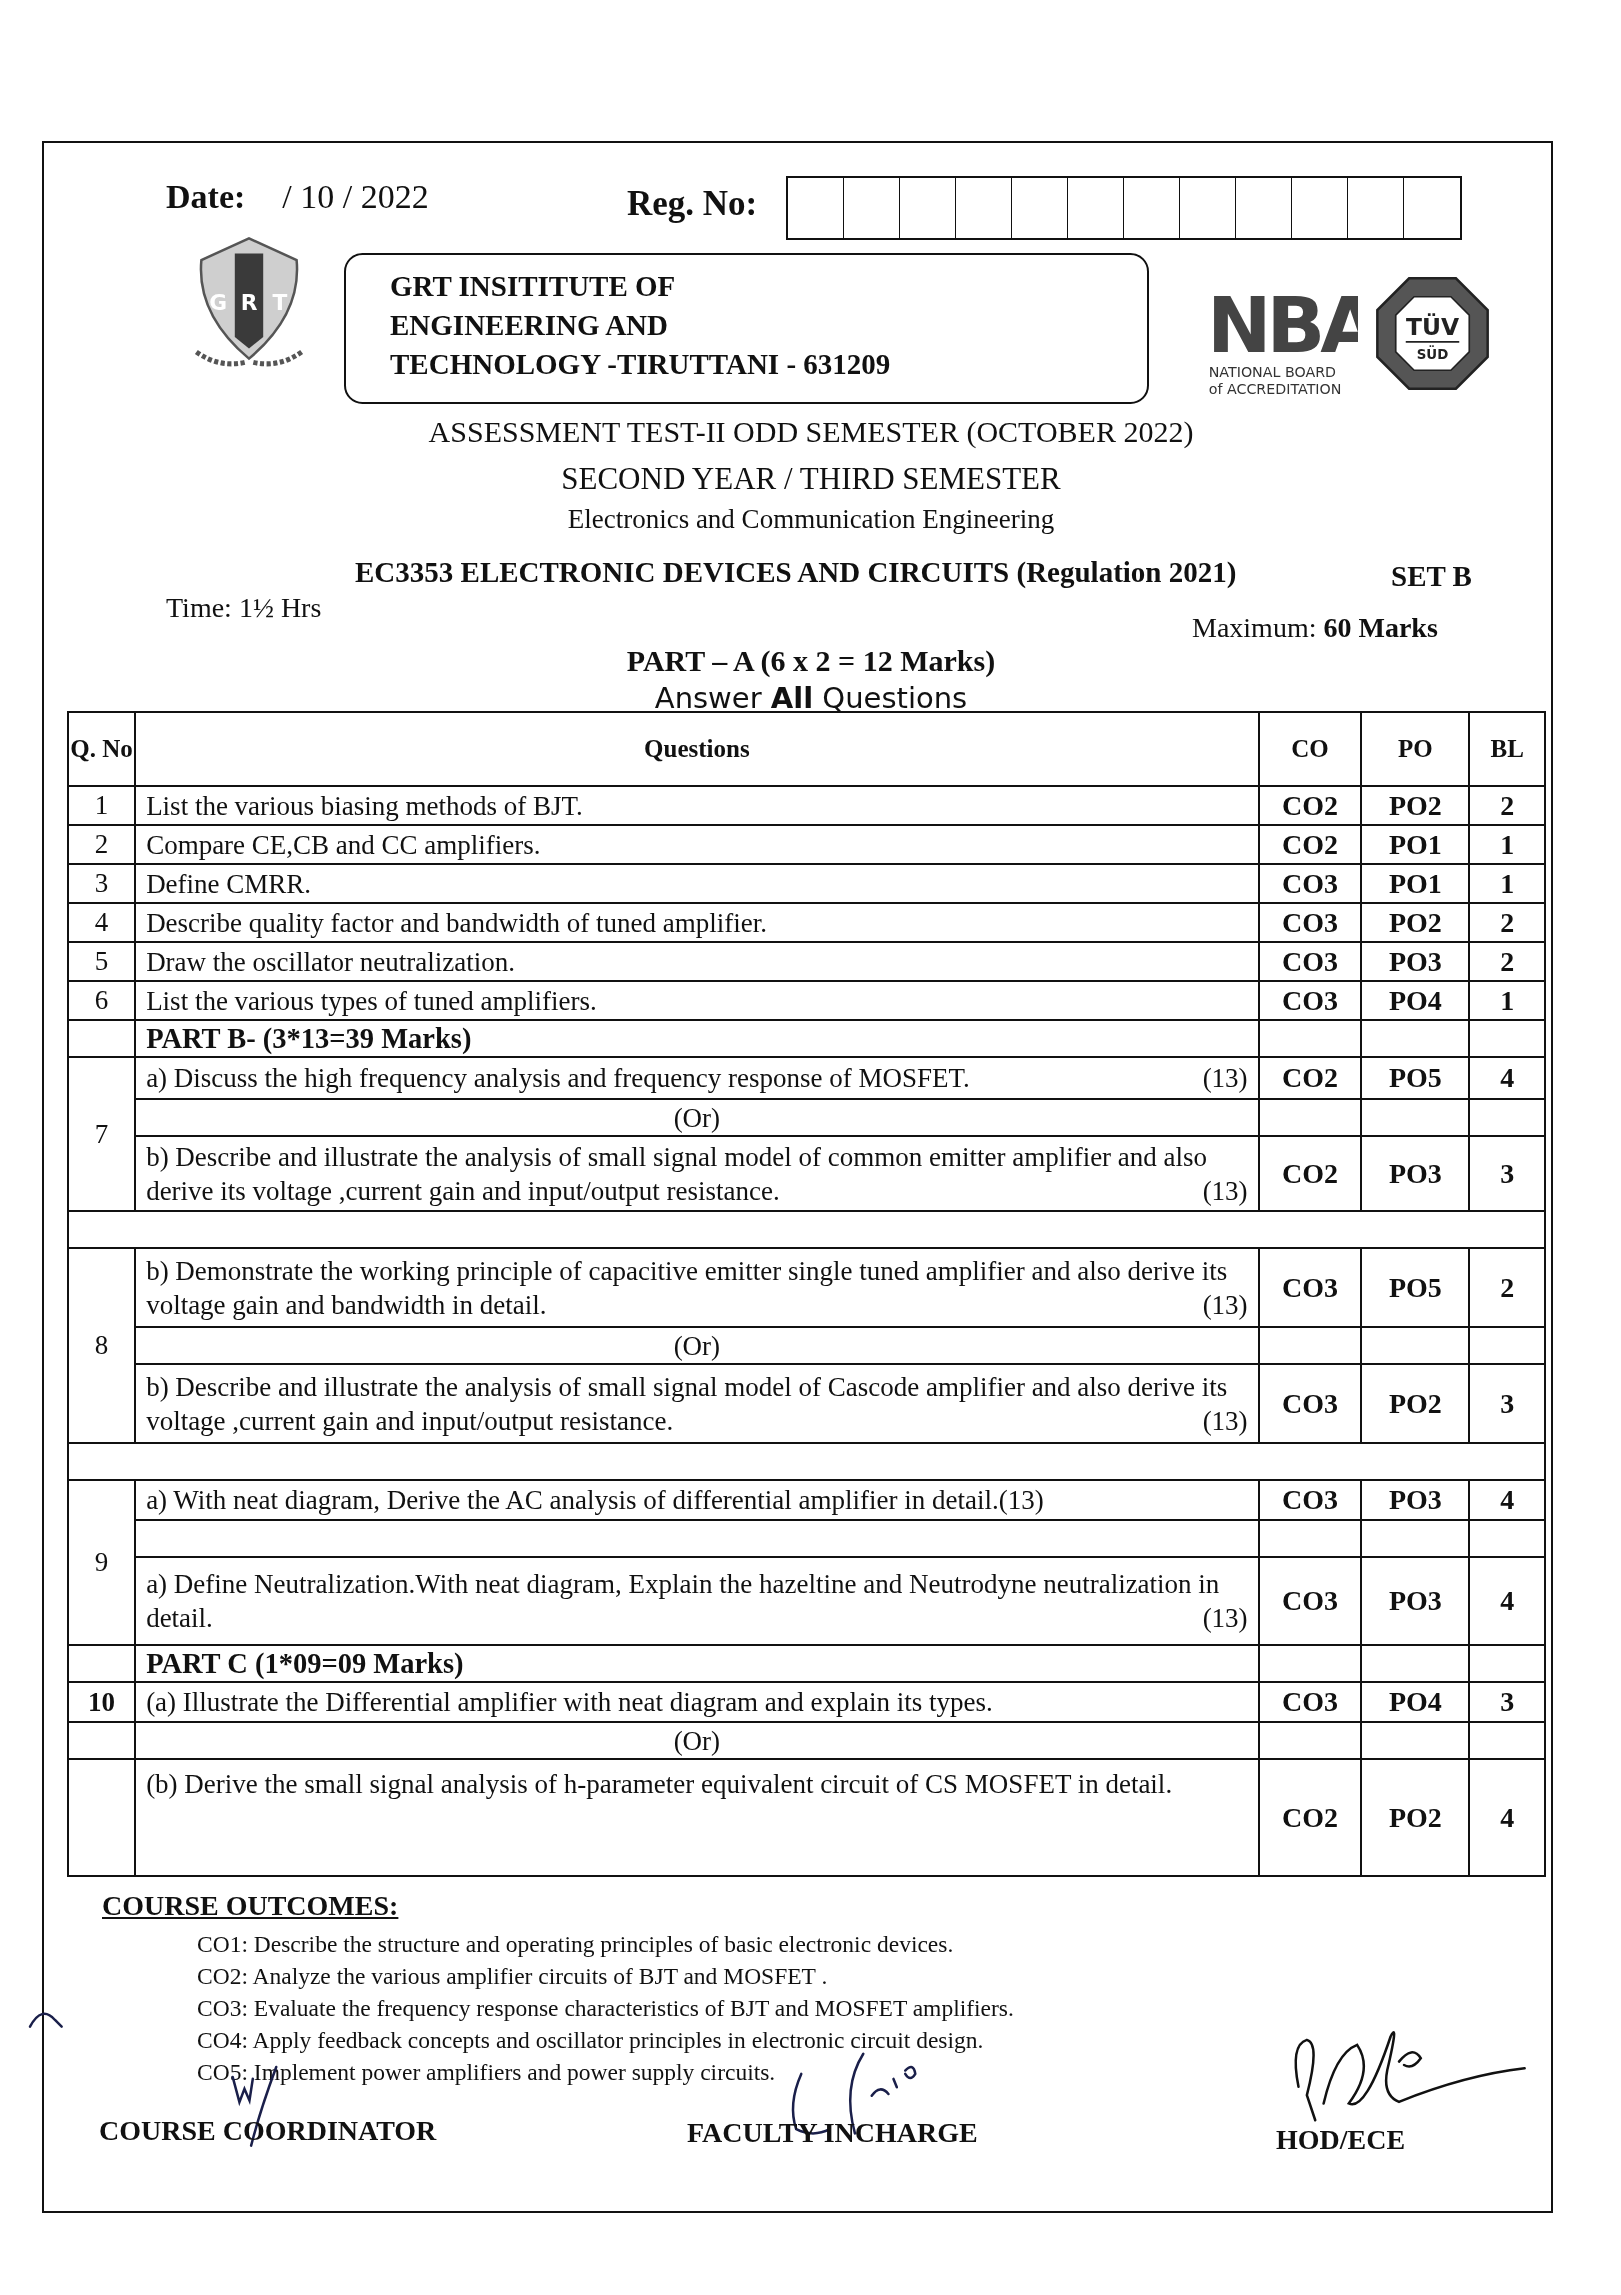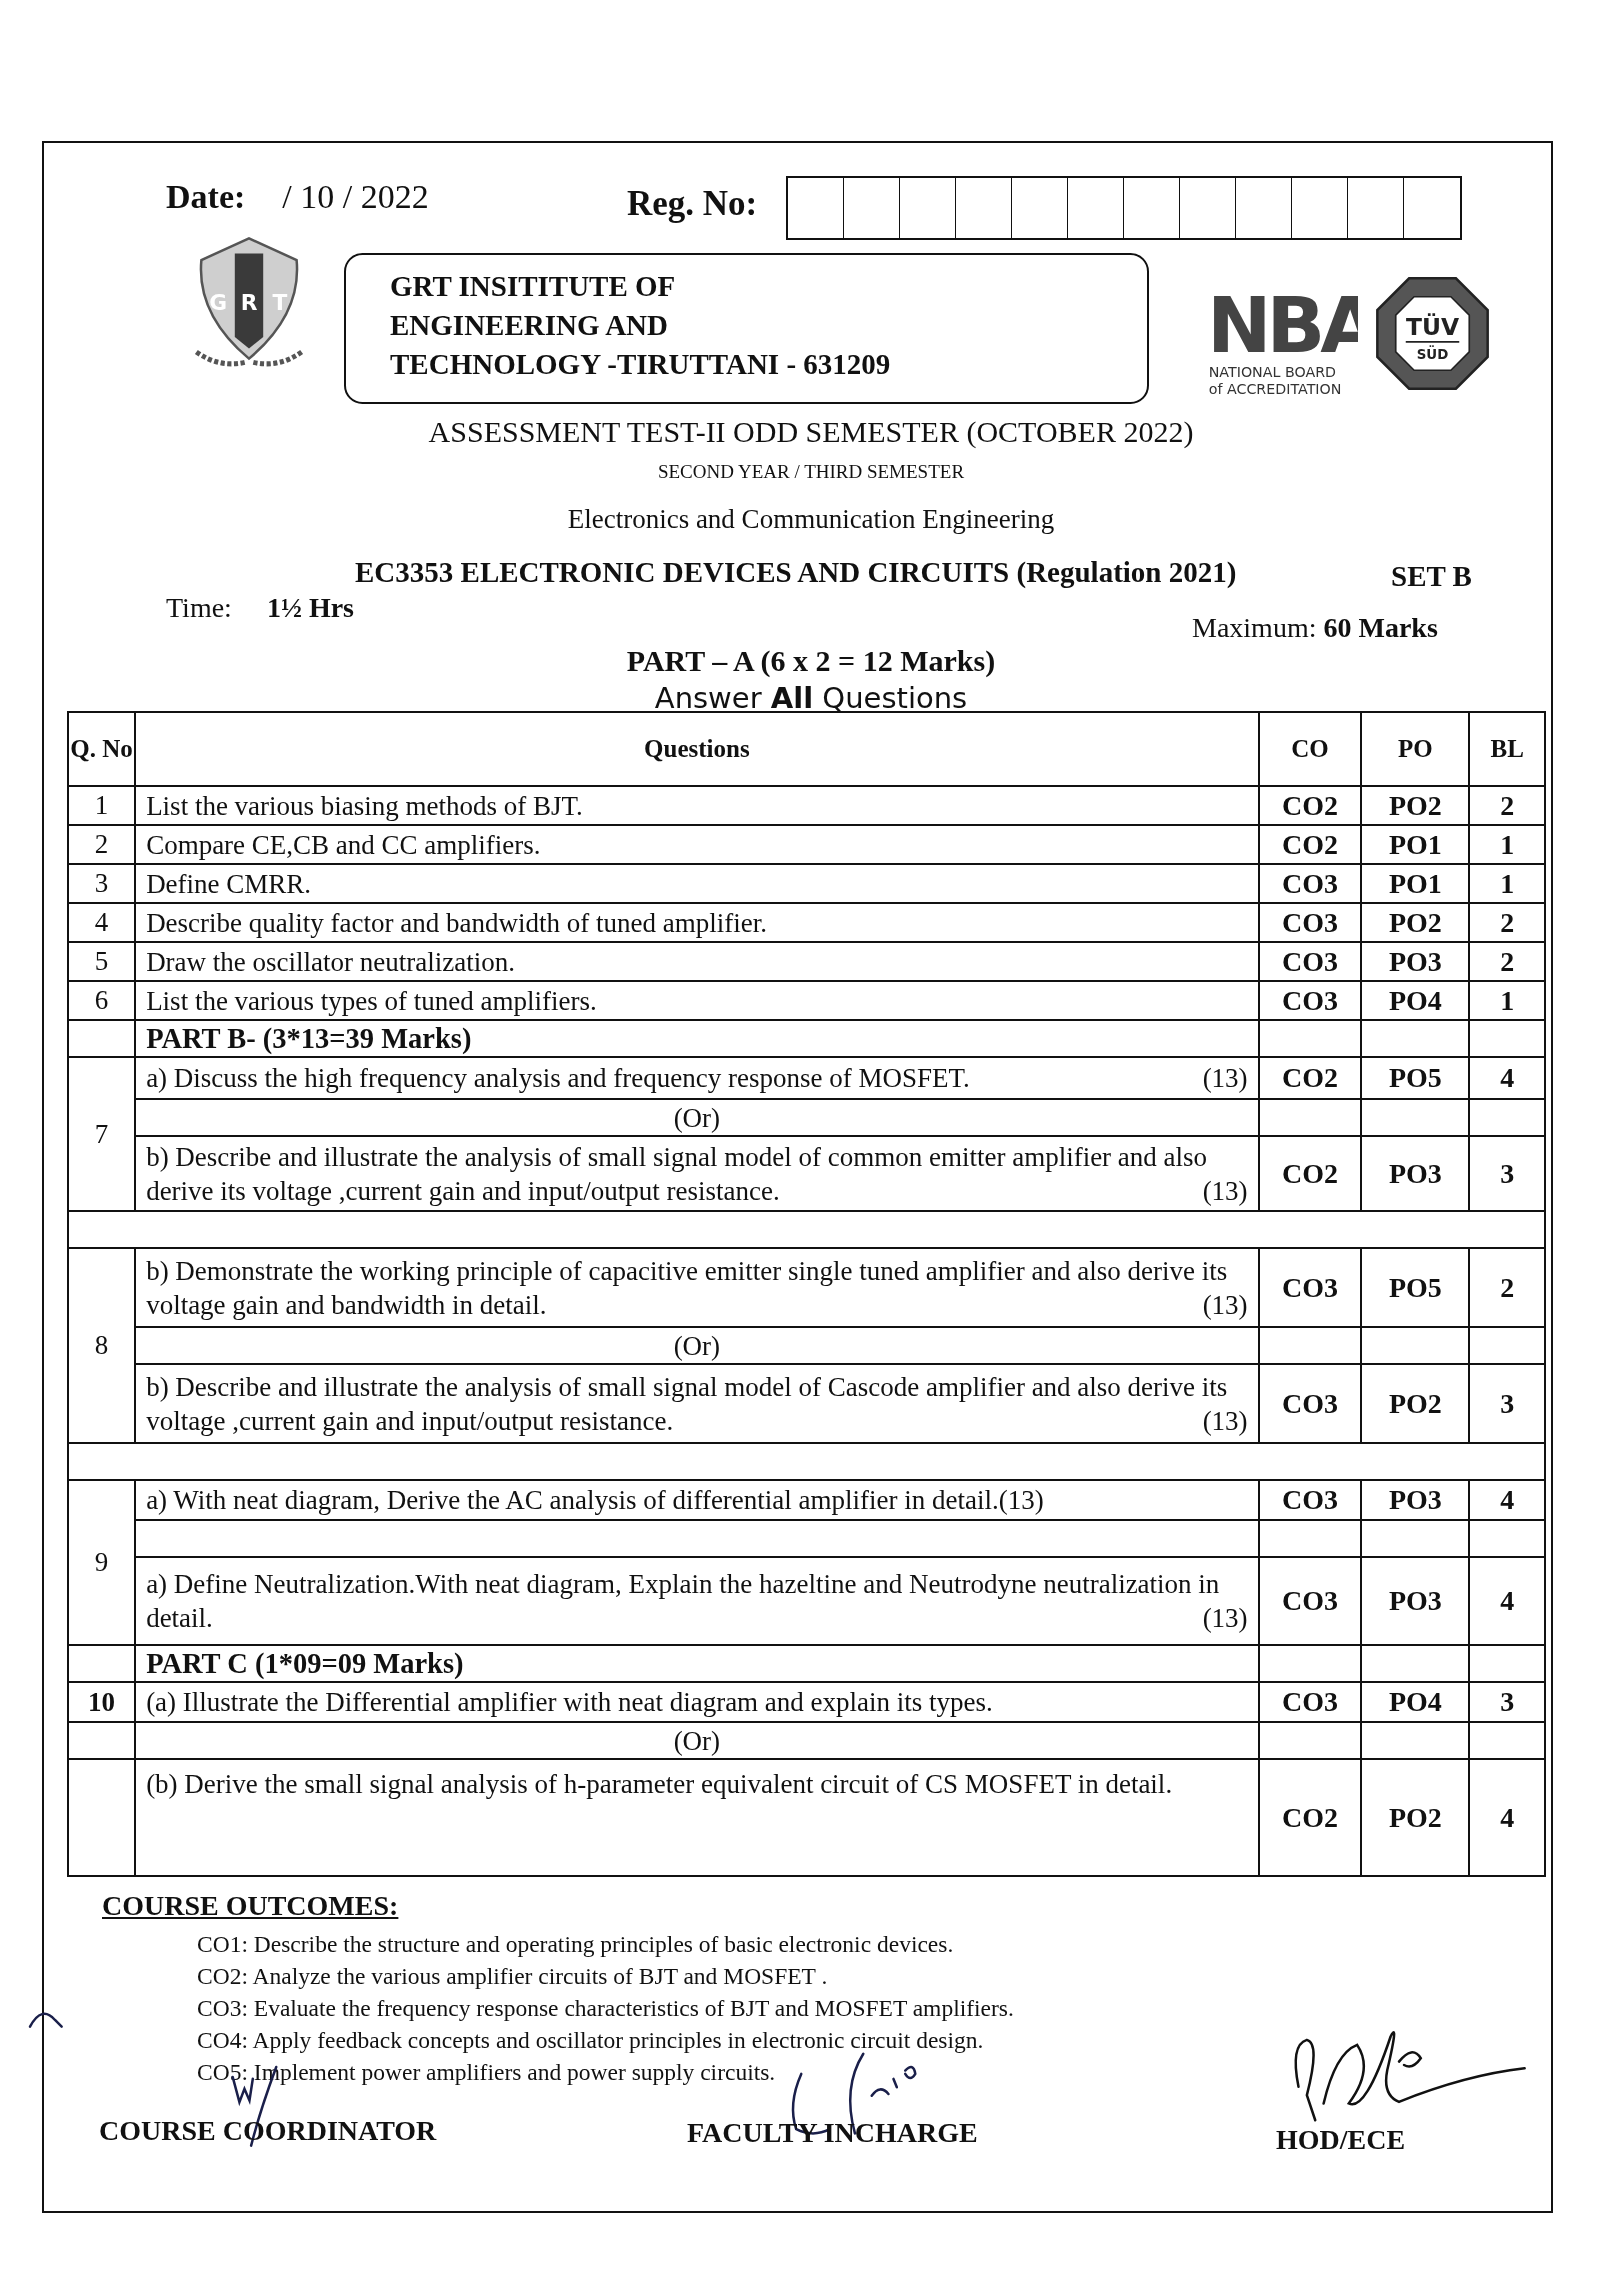--- a/index.html
+++ b/index.html
@@ -17,27 +17,27 @@
 
   .logo-grt { left:186px; top:235px; width:126px; height:142px; }
   .inst-box { left:344px; top:253px; width:805px; height:151px; border:2.5px solid #111;
               border-radius:18.4px; box-sizing:border-box; padding:11.7px 0 0 44px;
               font-size:29px; font-weight:bold; line-height:39px; }
   .logo-nba { left:1207px; top:275px; width:151px; height:126px; }
   .logo-tuv { left:1374px; top:275px; width:117px; height:117px; }
 
   .center { position:absolute; left:0; width:1622px; text-align:center; }
   .t1 { top:415px; font-size:30px; }
-  .t2 { top:461px; font-size:19px; }
+  .t2 { top:461px; font-size:31px; }
   .t3 { top:504px; font-size:27px; }
   .t4 { left:355px; top:556px; font-size:29px; font-weight:bold; }
   .t4 .reg { font-weight:bold; }
   .set { left:1391px; top:560px; font-size:29px; font-weight:bold; }
   .time { left:166px; top:592px; font-size:28px; }
-  .time b { font-weight:bold;margin-left:28px; }
+  .time b { font-weight:normal; }
   .maxm { left:1192px; top:612px; font-size:28px; }
   .maxm b { font-weight:bold; }
   .parta { top:644px; font-size:30px; font-weight:bold; }
   .answer { top:681px; font-size:29px; font-family:"DejaVu Sans", sans-serif; }
   .answer b { font-weight:bold; }
 
   table.qt { position:absolute; left:67px; top:711px; width:1479px; border-collapse:collapse;
              font-family:"Liberation Serif", serif; }
   table.qt td { border:2.5px solid #111; padding:0 10px; font-size:27px; vertical-align:middle; }
   table.qt td.qn { width:62px; text-align:center; padding:0; font-size:27px; }

